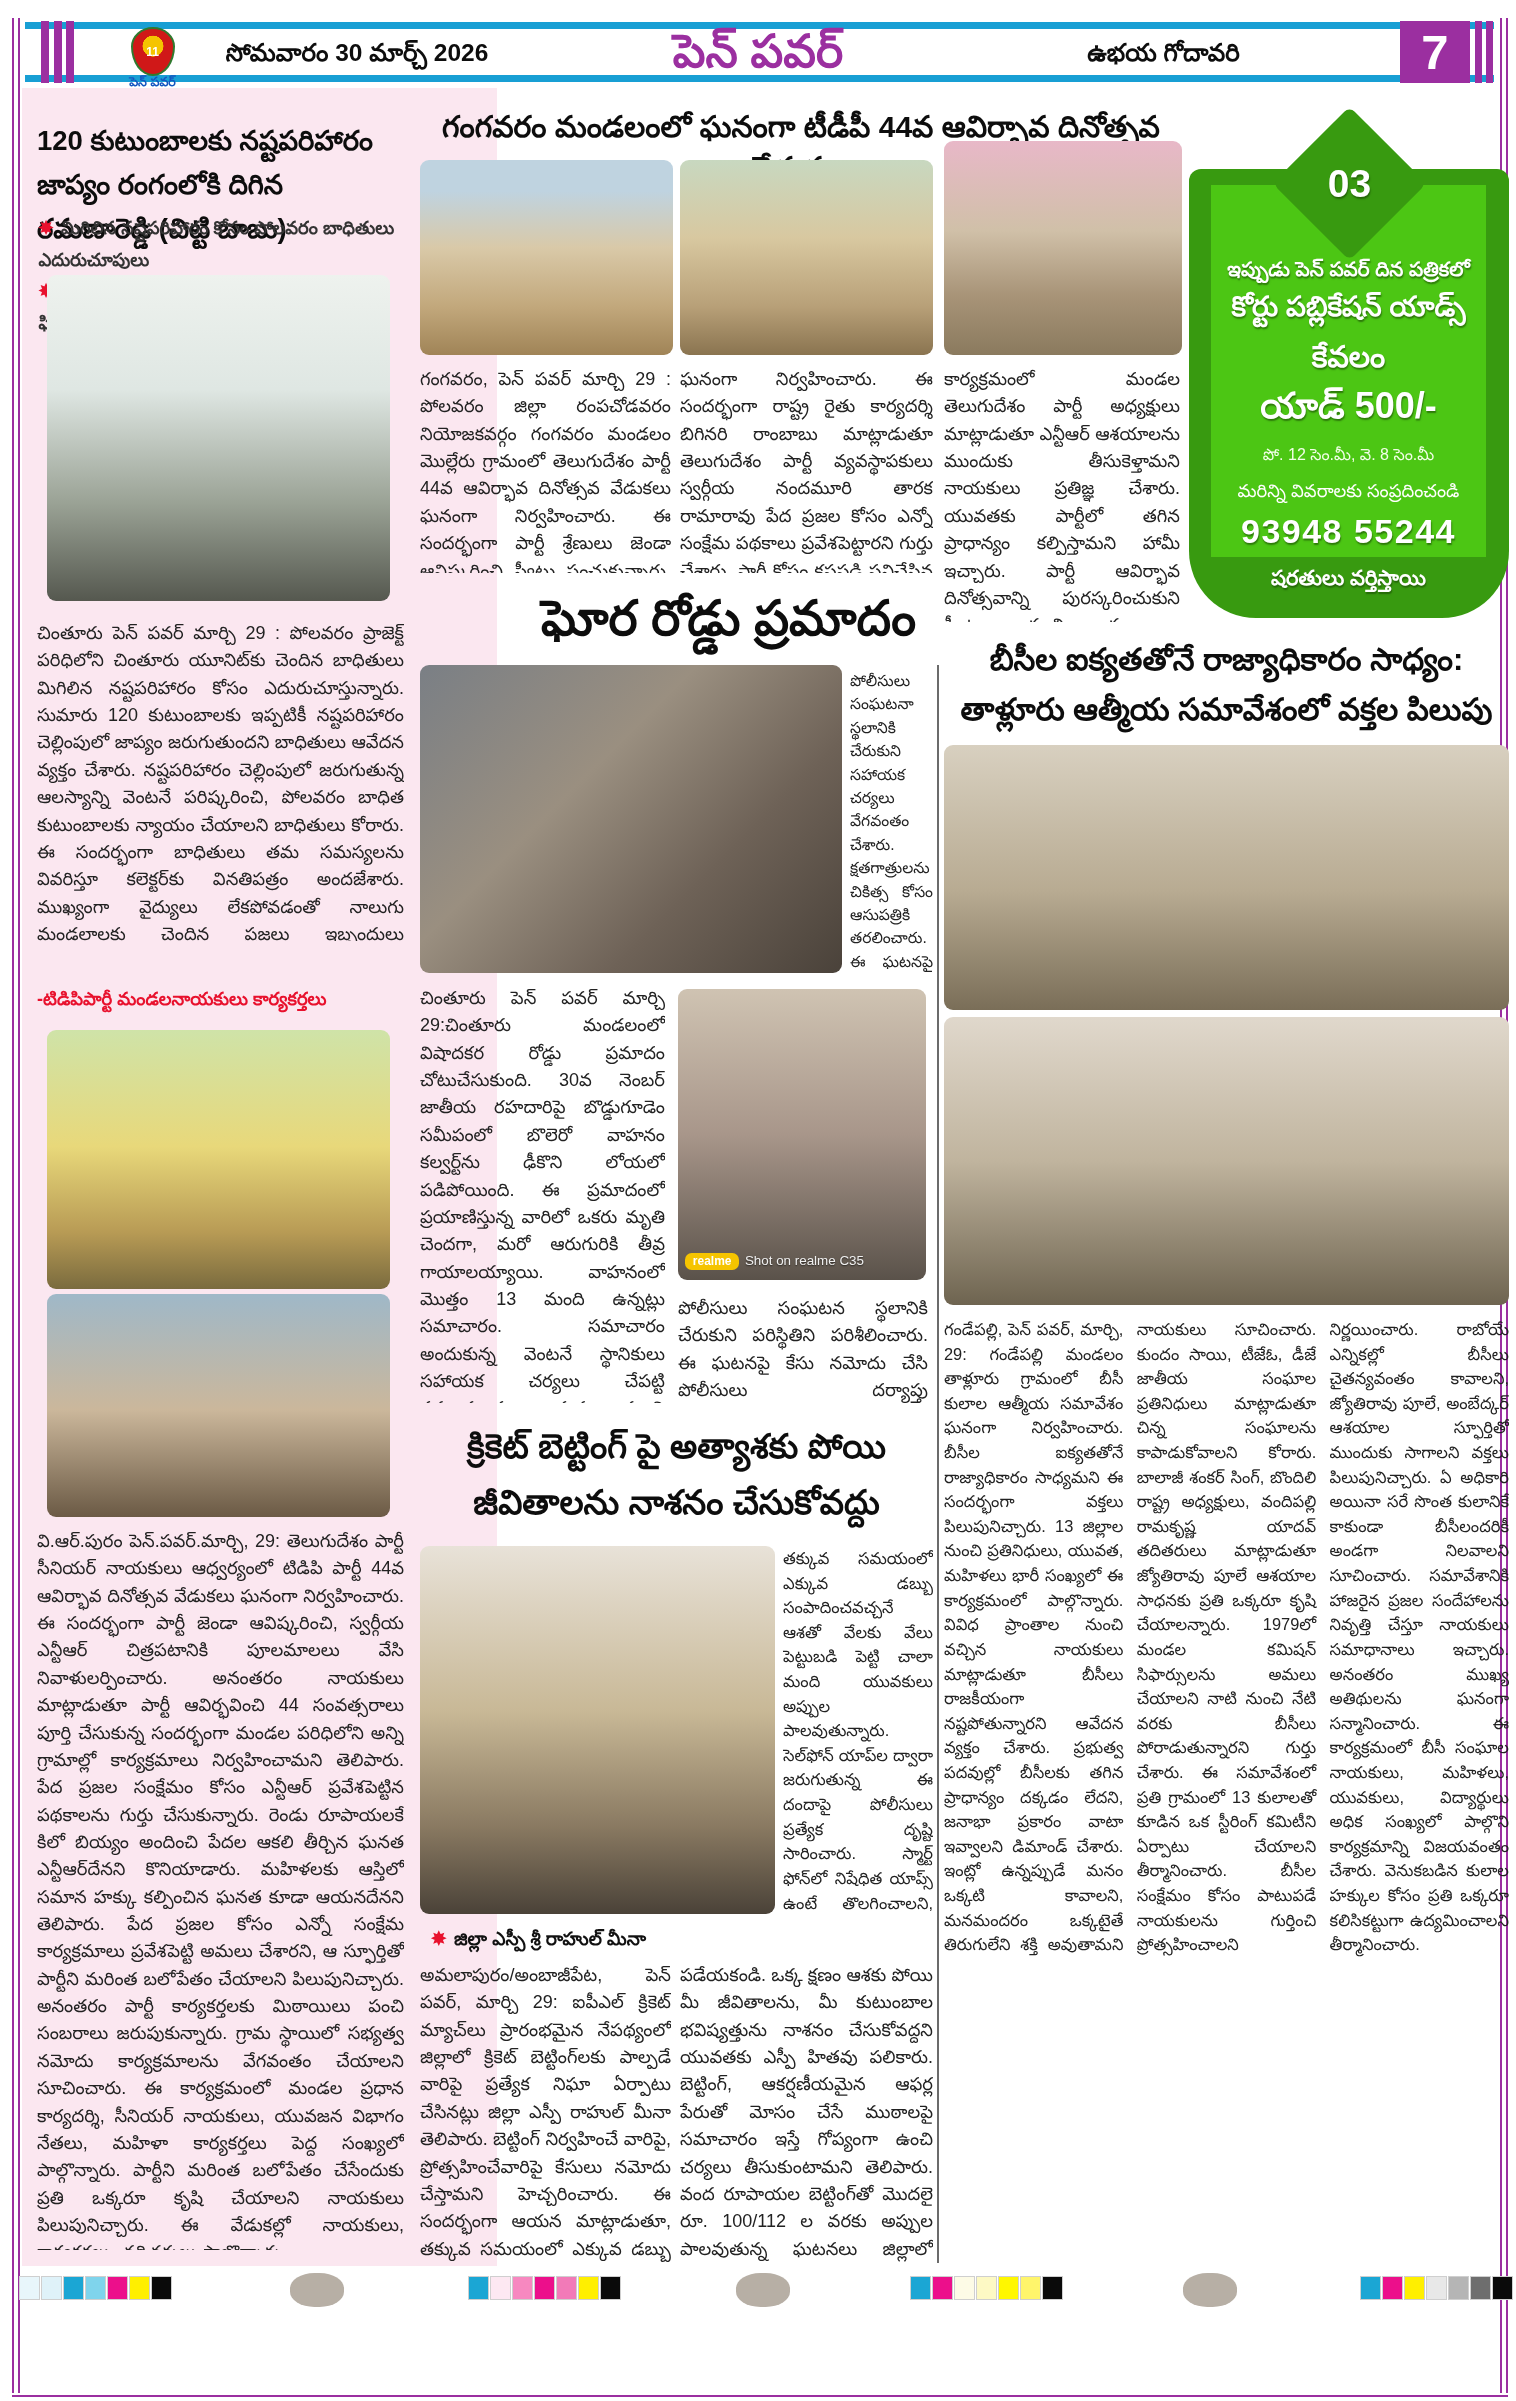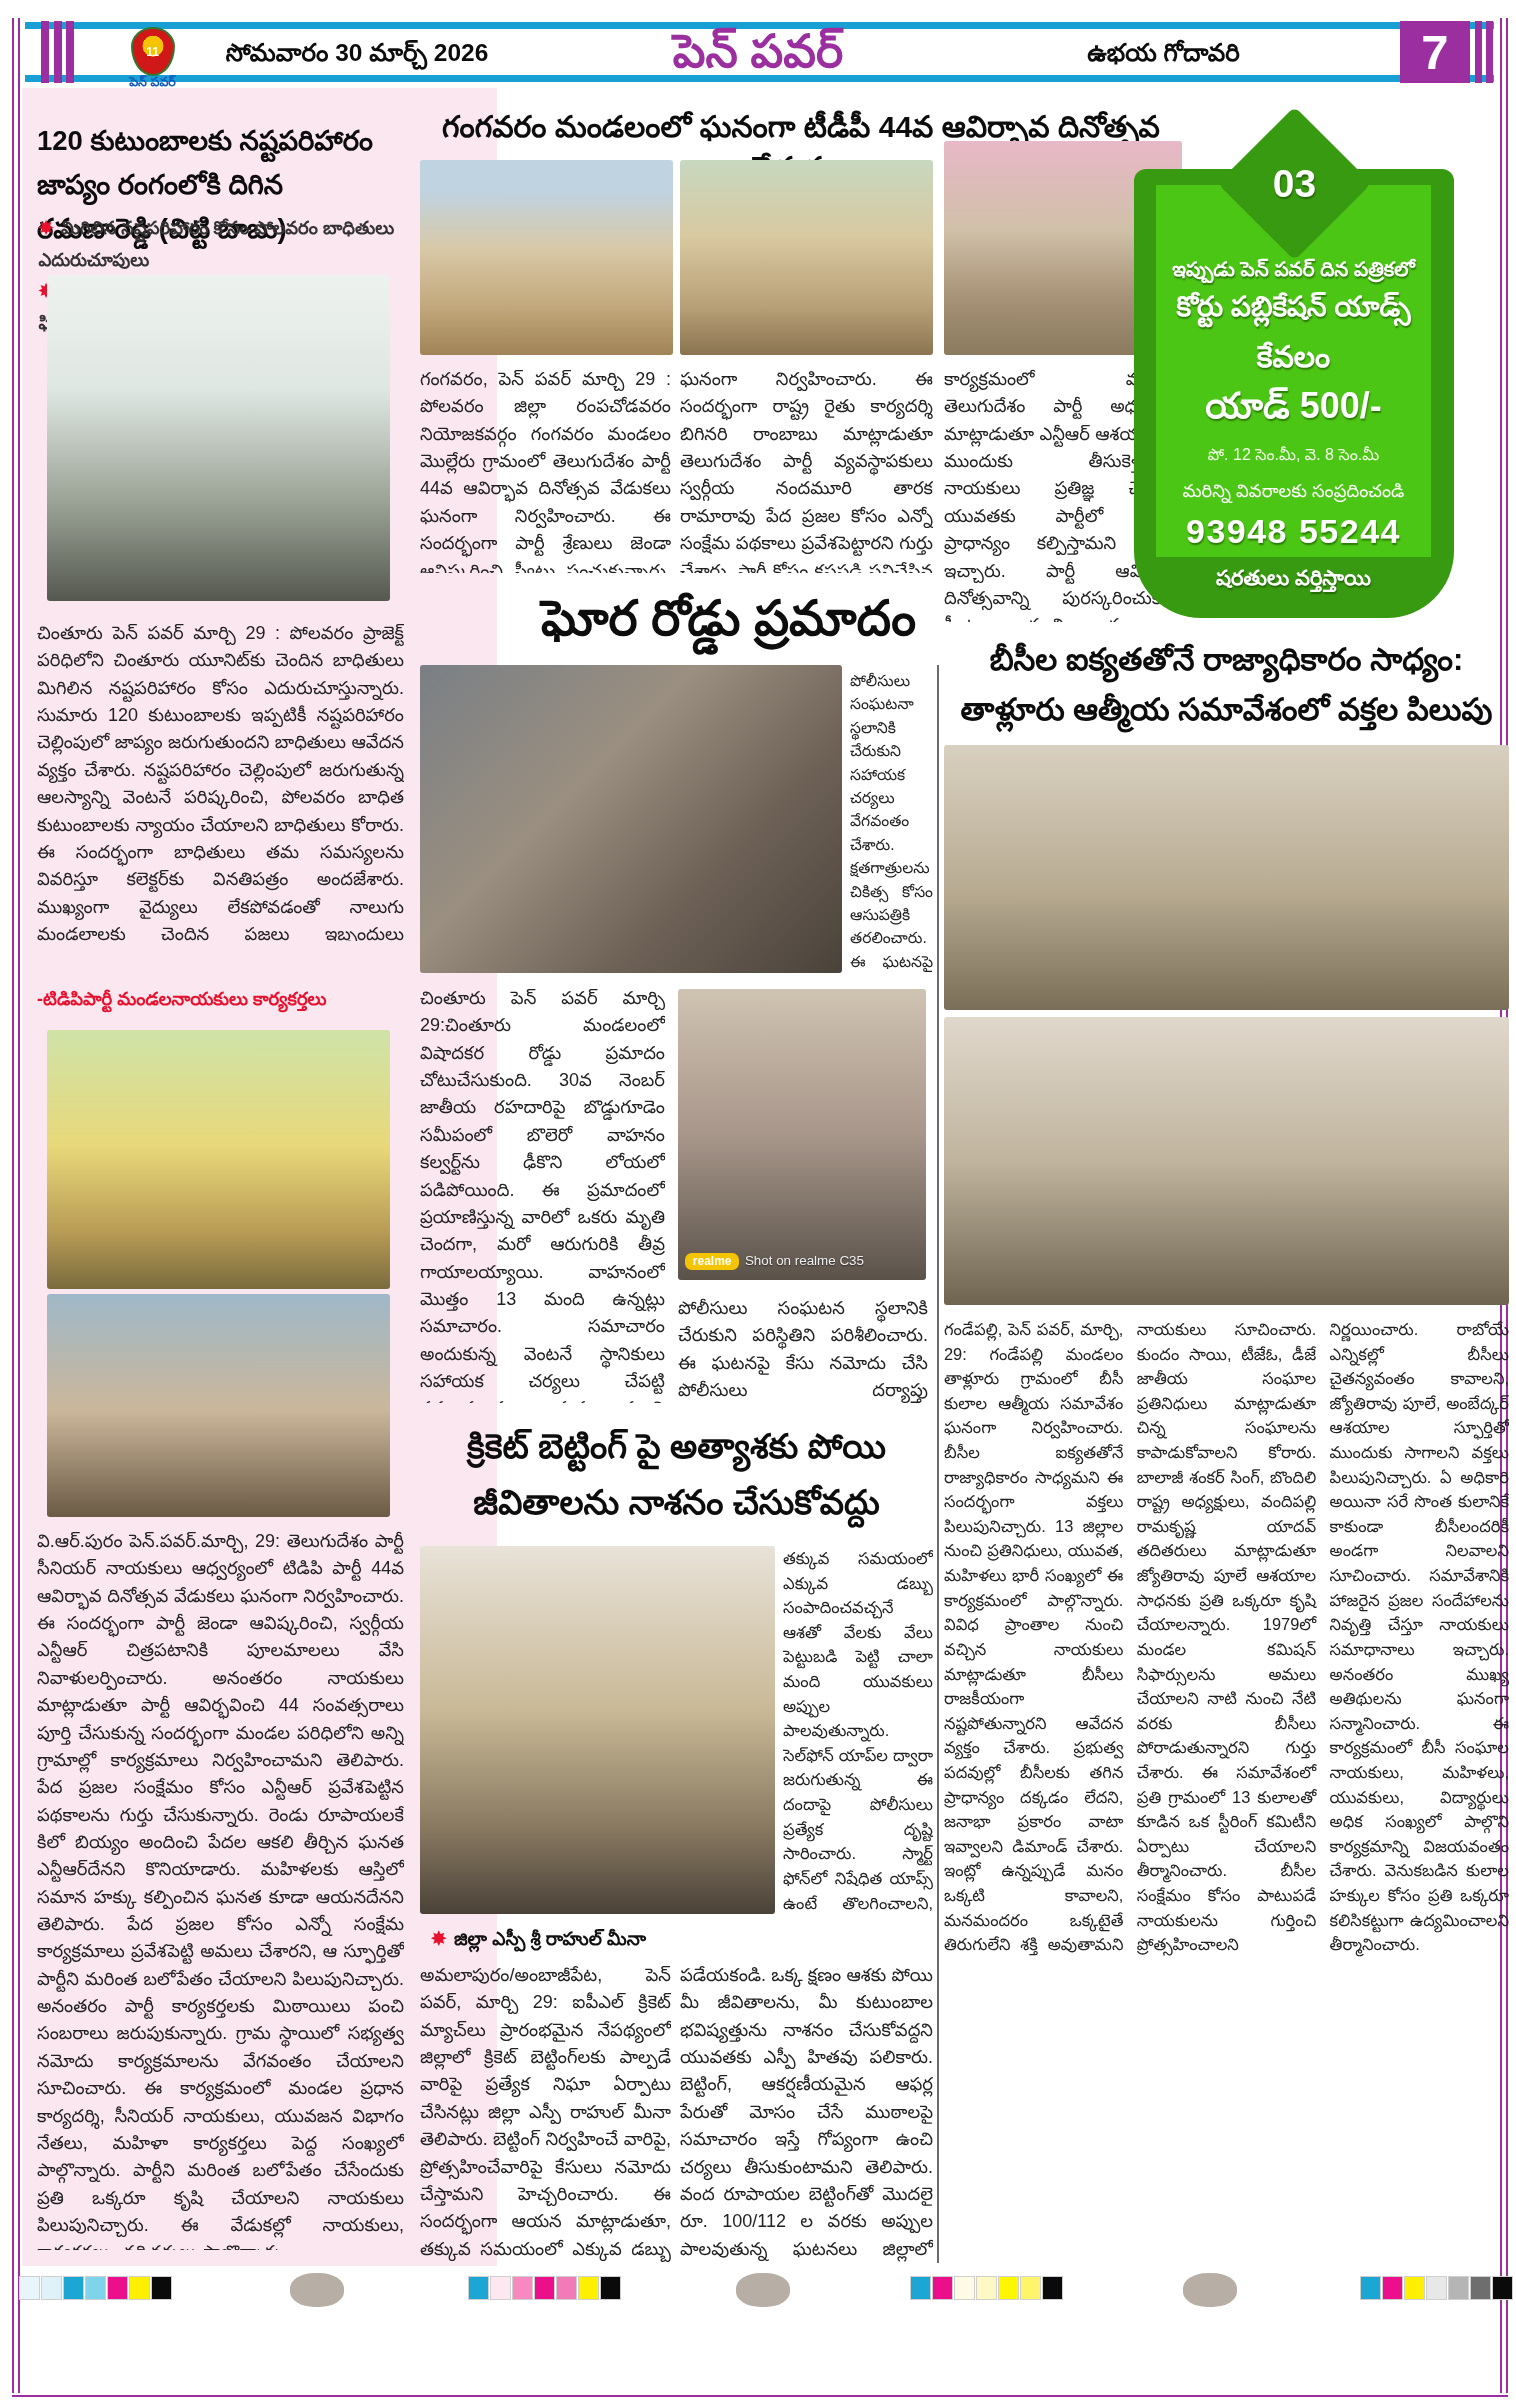--- a/index.html
+++ b/index.html
@@ -5,21 +5,21 @@
   html,body{margin:0;padding:0;background:#ffffff;}
   #page{position:relative;width:1516px;height:2401px;background:#ffffff;overflow:hidden;
         font-family:Liberation Sans, sans-serif;color:#1b1b1b;}
   .abs{position:absolute;}
   .vline{background:#9b2fa0;}
   .cyanbar{background:#189fd4;}
   .stripe{background:#9b2fa0;}
   .headline{font-weight:bold;color:#0d0d0d;}
   .body-text{font-size:18px;line-height:1.52;text-align:justify;color:#222;overflow:hidden;word-break:break-word;}
   .small-text{font-size:16.4px;line-height:1.5;text-align:justify;color:#222;overflow:hidden;word-break:break-word;}
-  .photo{border-radius:3px;}
+  .photo{border-radius:9px;}
   .star{color:#e8112d;margin-right:7.4px;}
   .pinkbox{background:#fbe7f0;}
   .pagenum{background:#9b2fa0;color:#fff;font-weight:bold;display:flex;align-items:center;justify-content:center;}
   .swatch{width:19.3px;height:22px;border:0.7px solid #cfcfcf;display:inline-block;}
   .swatch-group{display:flex;gap:0.7px;}
   .blob{background:#b7afa5;border-radius:45%;}
   .ad-dark{background:#389a10;}
   .ad-light{background:#4cc614;}
   .ad-text{color:#ffffff;font-weight:bold;text-align:center;text-shadow:0.7px 1.5px 1.5px rgba(20,60,0,.55);}
   .diamond{background:#389a10;transform:rotate(45deg);border-radius:7.4px;}
@@ -93,21 +93,21 @@
   </div>
 
   <div class="abs headline" style="left:420px;top:110px;width:762px;font-size:30px;text-align:center;">గంగవరం మండలంలో ఘనంగా టీడీపీ 44వ ఆవిర్భావ దినోత్సవ వేడుకలు</div>
   <div class="abs photo ph-rally1" style="left:420px;top:160px;width:253px;height:195px;"></div>
   <div class="abs photo ph-rally2" style="left:680px;top:160px;width:253px;height:195px;"></div>
   <div class="abs photo ph-stagepink" style="left:944px;top:141px;width:238px;height:214px;"></div>
   <div class="abs body-text" style="left:420px;top:366px;width:251px;height:207px;">గంగవరం, పెన్ పవర్ మార్చి 29 : పోలవరం జిల్లా రంపచోడవరం నియోజకవర్గం గంగవరం మండలం మొల్లేరు గ్రామంలో తెలుగుదేశం పార్టీ 44వ ఆవిర్భావ దినోత్సవ వేడుకలు ఘనంగా నిర్వహించారు. ఈ సందర్భంగా పార్టీ శ్రేణులు జెండా ఆవిష్కరించి స్వీట్లు పంచుకున్నారు. అనంతరం నాయకులు మాట్లాడుతూ పార్టీ సిద్ధాంతాలను ప్రజల్లోకి తీసుకెళ్లాలని కోరారు.</div>
   <div class="abs body-text" style="left:680px;top:366px;width:253px;height:207px;">ఘనంగా నిర్వహించారు. ఈ సందర్భంగా రాష్ట్ర రైతు కార్యదర్శి బిగినరి రాంబాబు మాట్లాడుతూ తెలుగుదేశం పార్టీ వ్యవస్థాపకులు స్వర్గీయ నందమూరి తారక రామారావు పేద ప్రజల కోసం ఎన్నో సంక్షేమ పథకాలు ప్రవేశపెట్టారని గుర్తు చేశారు. పార్టీ కోసం కష్టపడి పనిచేసిన సీనియర్ నాయకులను ఈ సందర్భంగా ఘనంగా సన్మానించారు.</div>
   <div class="abs body-text" style="left:944px;top:366px;width:236px;height:256px;">కార్యక్రమంలో మండల తెలుగుదేశం పార్టీ అధ్యక్షులు మాట్లాడుతూ ఎన్టీఆర్ ఆశయాలను ముందుకు తీసుకెళ్తామని నాయకులు ప్రతిజ్ఞ చేశారు. యువతకు పార్టీలో తగిన ప్రాధాన్యం కల్పిస్తామని హామీ ఇచ్చారు. పార్టీ ఆవిర్భావ దినోత్సవాన్ని పురస్కరించుకుని స్వీట్లు పంచి సంబరాలు చేసుకున్నారు. ఈ వేడుకల్లో మండల నాయకులు, గ్రామ కమిటీ సభ్యులు, కార్యకర్తలు పెద్ద సంఖ్యలో పాల్గొన్నారు.</div>
 
-  <div class="abs" style="left:1134px;top:126px;width:320px;height:492px;">
+  <div class="abs" style="left:1189px;top:126px;width:320px;height:492px;">
     <div class="abs ad-dark" style="left:0px;top:43px;width:320px;height:449px;border-radius:12px 12px 67px 67px;"></div>
     <div class="abs ad-light" style="left:22px;top:59px;width:275px;height:372px;"></div>
     <div class="abs diamond" style="left:106px;top:3px;width:109px;height:109px;"></div>
     <div class="abs ad-text" style="left:106px;top:36px;width:109px;font-size:39px;">03</div>
     <div class="abs ad-text" style="left:28px;top:132px;width:263px;font-size:20px;">ఇప్పుడు పెన్ పవర్ దిన పత్రికలో</div>
     <div class="abs ad-text" style="left:25px;top:165px;width:269px;font-size:28px;">కోర్టు పబ్లికేషన్ యాడ్స్</div>
     <div class="abs ad-text" style="left:28px;top:214px;width:263px;font-size:30px;">కేవలం</div>
     <div class="abs ad-text" style="left:28px;top:259px;width:263px;font-size:36px;">యాడ్ 500/-</div>
     <div class="abs" style="left:28px;top:320px;width:263px;font-size:16px;color:#f2ffe8;text-align:center;">పో. 12 సెం.మీ, వె. 8 సెం.మీ</div>
     <div class="abs" style="left:28px;top:355px;width:263px;font-size:18px;color:#ffffff;text-align:center;">మరిన్ని వివరాలకు సంప్రదించండి</div>

